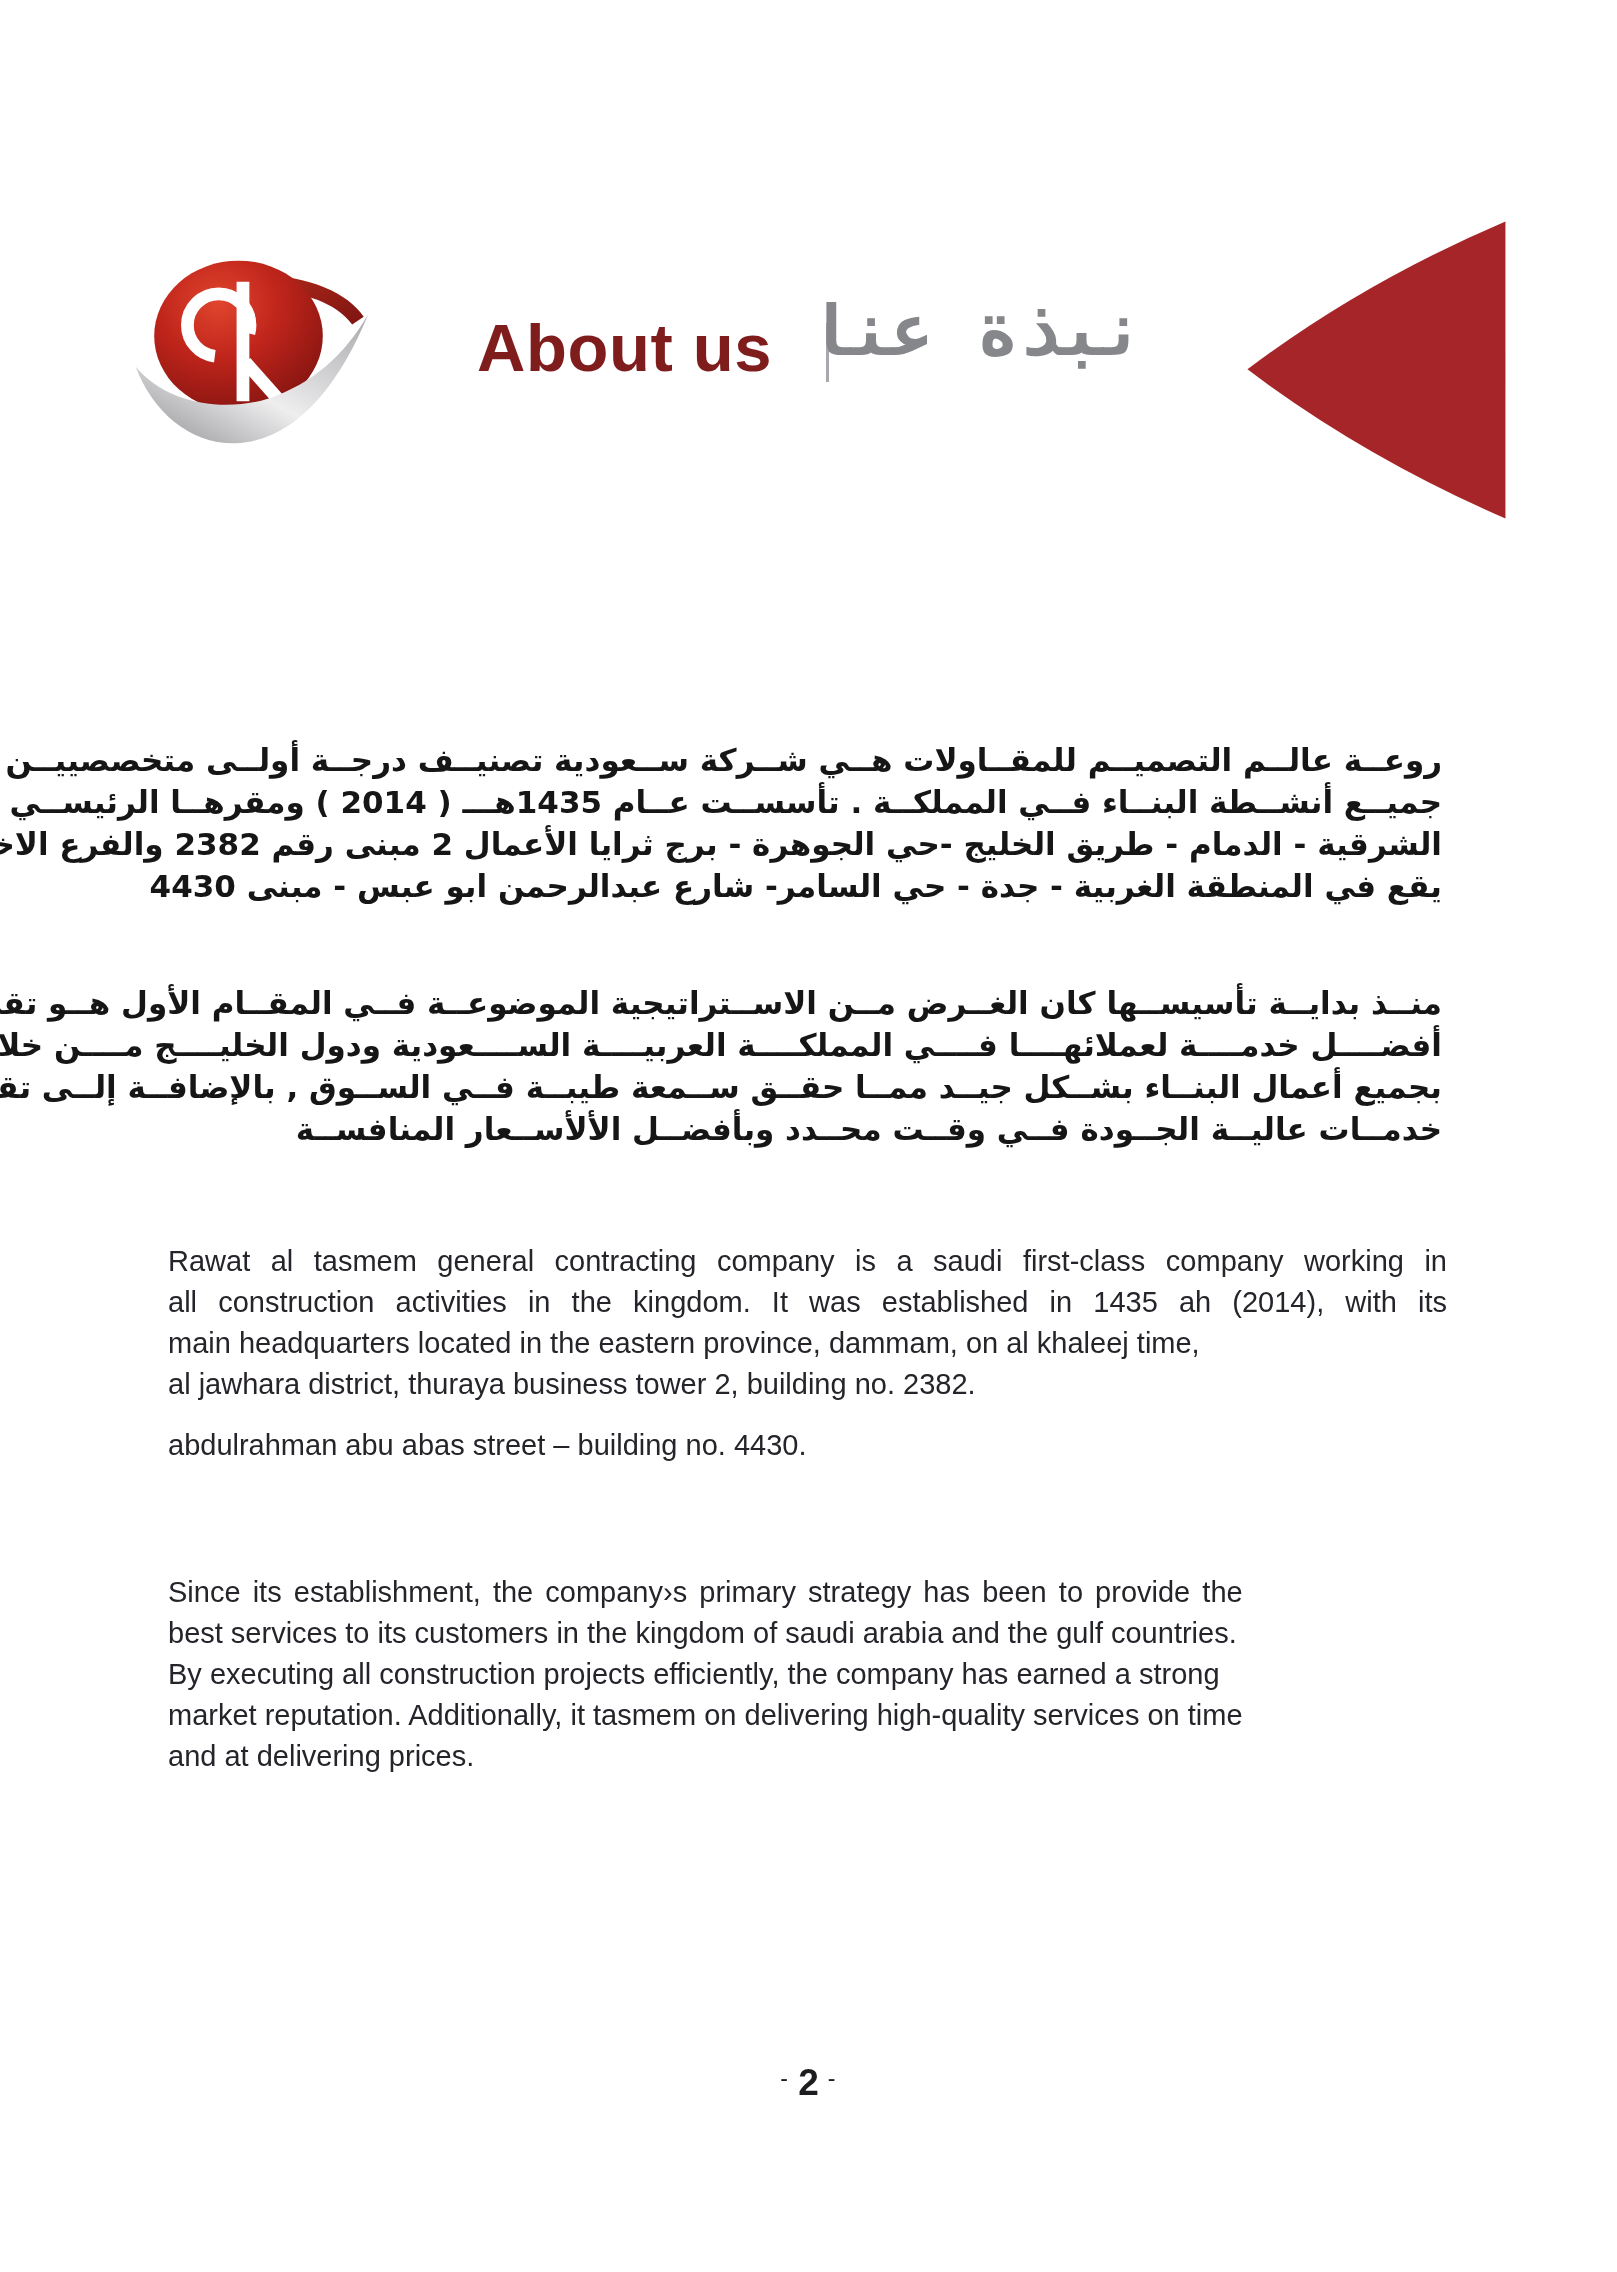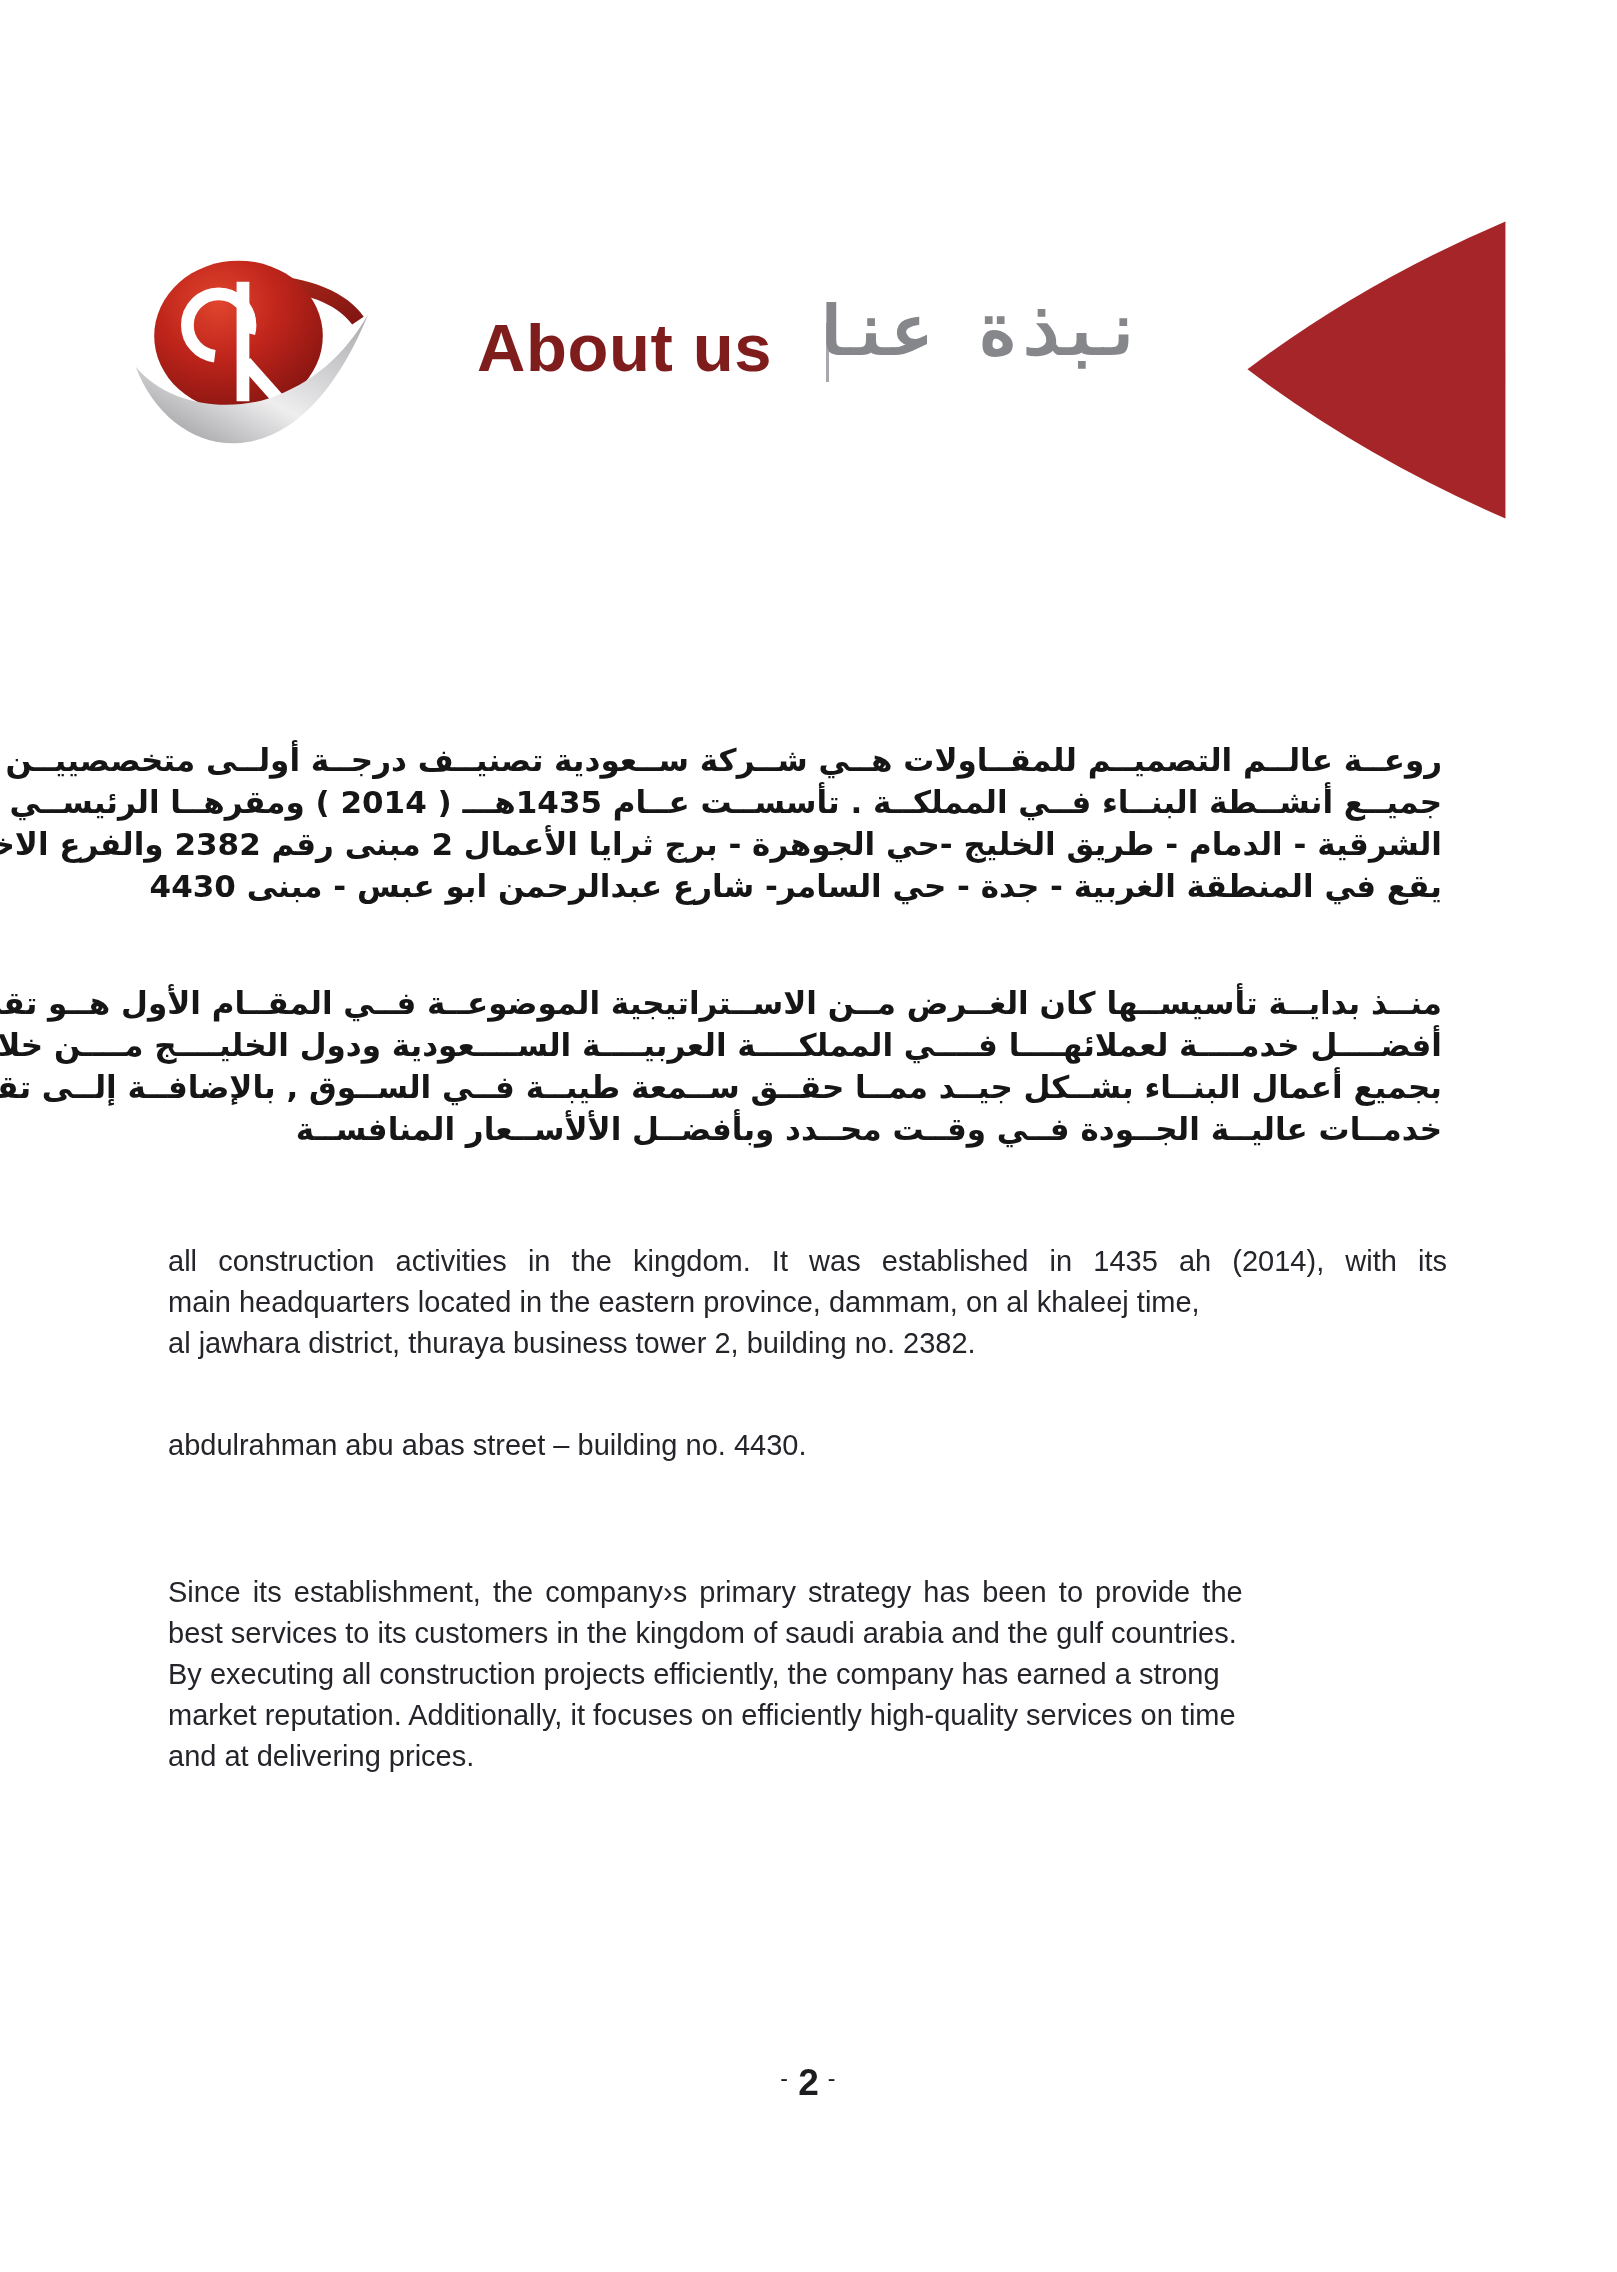--- a/index.html
+++ b/index.html
@@ -168,34 +168,35 @@
     </div>
 
   <div class="ar-para ar-p2">
       <div class="ln">منــذ بدايــة تأسيســها كان الغــرض مــن الاســتراتيجية الموضوعــة فــي المقــام الأول هــو تقديــم</div>
       <div class="ln">أفضــــل خدمــــة لعملائهــــا فــــي المملكــــة العربيــــة الســــعودية ودول الخليــــج مــــن خلال القيــــام</div>
       <div class="ln">بجميع أعمال البنــاء بشــكل جيــد ممــا حقــق ســمعة طيبــة فــي الســوق , بالإضافــة إلــى تقديــم</div>
       <div class="ln">خدمــات عاليــة الجــودة فــي وقــت محــدد وبأفضــل الألأســعار المنافســة</div>
     </div>
 
   <div class="en-para en-p1">
+      <div class="ln just">Rawat al tasmem general contracting company is a saudi first-class company working in</div>
       <div class="ln just">all construction activities in the kingdom. It was established in 1435 ah (2014), with its</div>
       <div class="ln">main headquarters located in the eastern province, dammam, on al khaleej time,</div>
       <div class="ln"> al jawhara district, thuraya business tower 2, building no. 2382.</div>
     </div>
 
   <div class="en-para en-p2">
       <div class="ln">abdulrahman abu abas street – building no. 4430.</div>
     </div>
 
   <div class="en-para en-p3">
       <div class="ln spread2">Since its establishment, the company›s primary strategy has been to provide the</div>
       <div class="ln">best services to its customers in the kingdom of saudi arabia and the gulf countries.</div>
       <div class="ln">By executing all construction projects efficiently, the company has earned a strong</div>
-      <div class="ln">market reputation. Additionally, it focuses on efficiently high-quality services on time</div>
+      <div class="ln">market reputation. Additionally, it tasmem on delivering high-quality services on time</div>
       <div class="ln">and at delivering prices.</div>
     </div>
 
   <div class="page-number">
     <span class="dash">-</span><span class="num">2</span><span class="dash">-</span>
   </div>
 
 </div>
 
 

